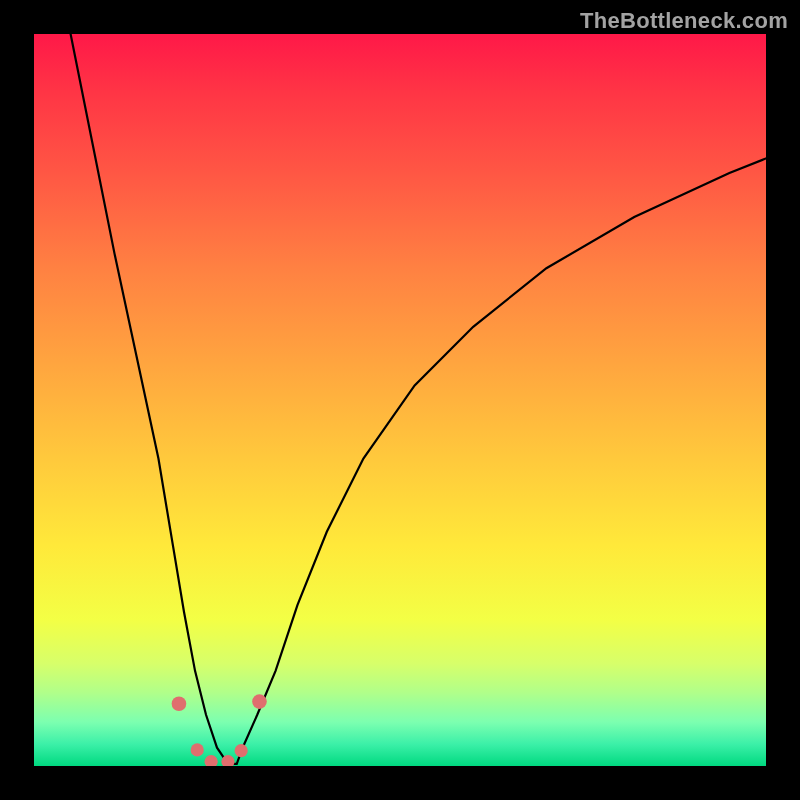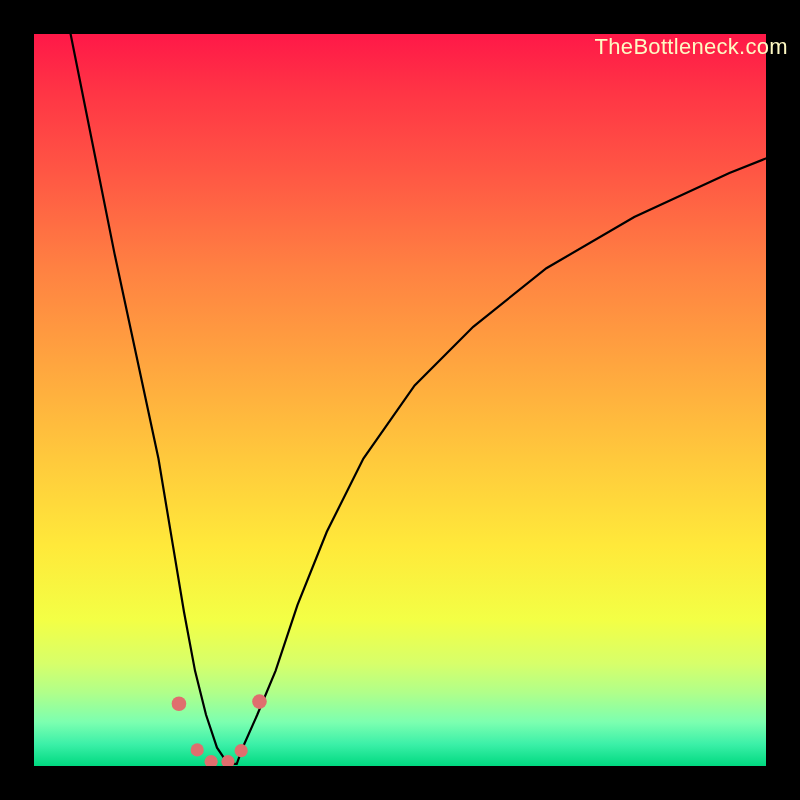--- a/index.html
+++ b/index.html
@@ -31,27 +31,26 @@
       #b0ff8a 90%,
       #7cffb0 94%,
       #3cf0a8 97%,
       #00d980 100%
     );
   }
   .watermark {
     position: absolute;
     top: 8px;
     right: 12px;
-    color: #fef9c3;
+    color: #a3a3a3;
     font-size: 22px;
-    font-weight: 400;
+    font-weight: 700;
     letter-spacing: 0.3px;
     user-select: none;
     pointer-events: none;
-    margin-top: 26px;
   }
   svg.curve {
     position: absolute;
     left: 0;
     top: 0;
     width: 732px;
     height: 732px;
     pointer-events: none;
   }
   .marker {

